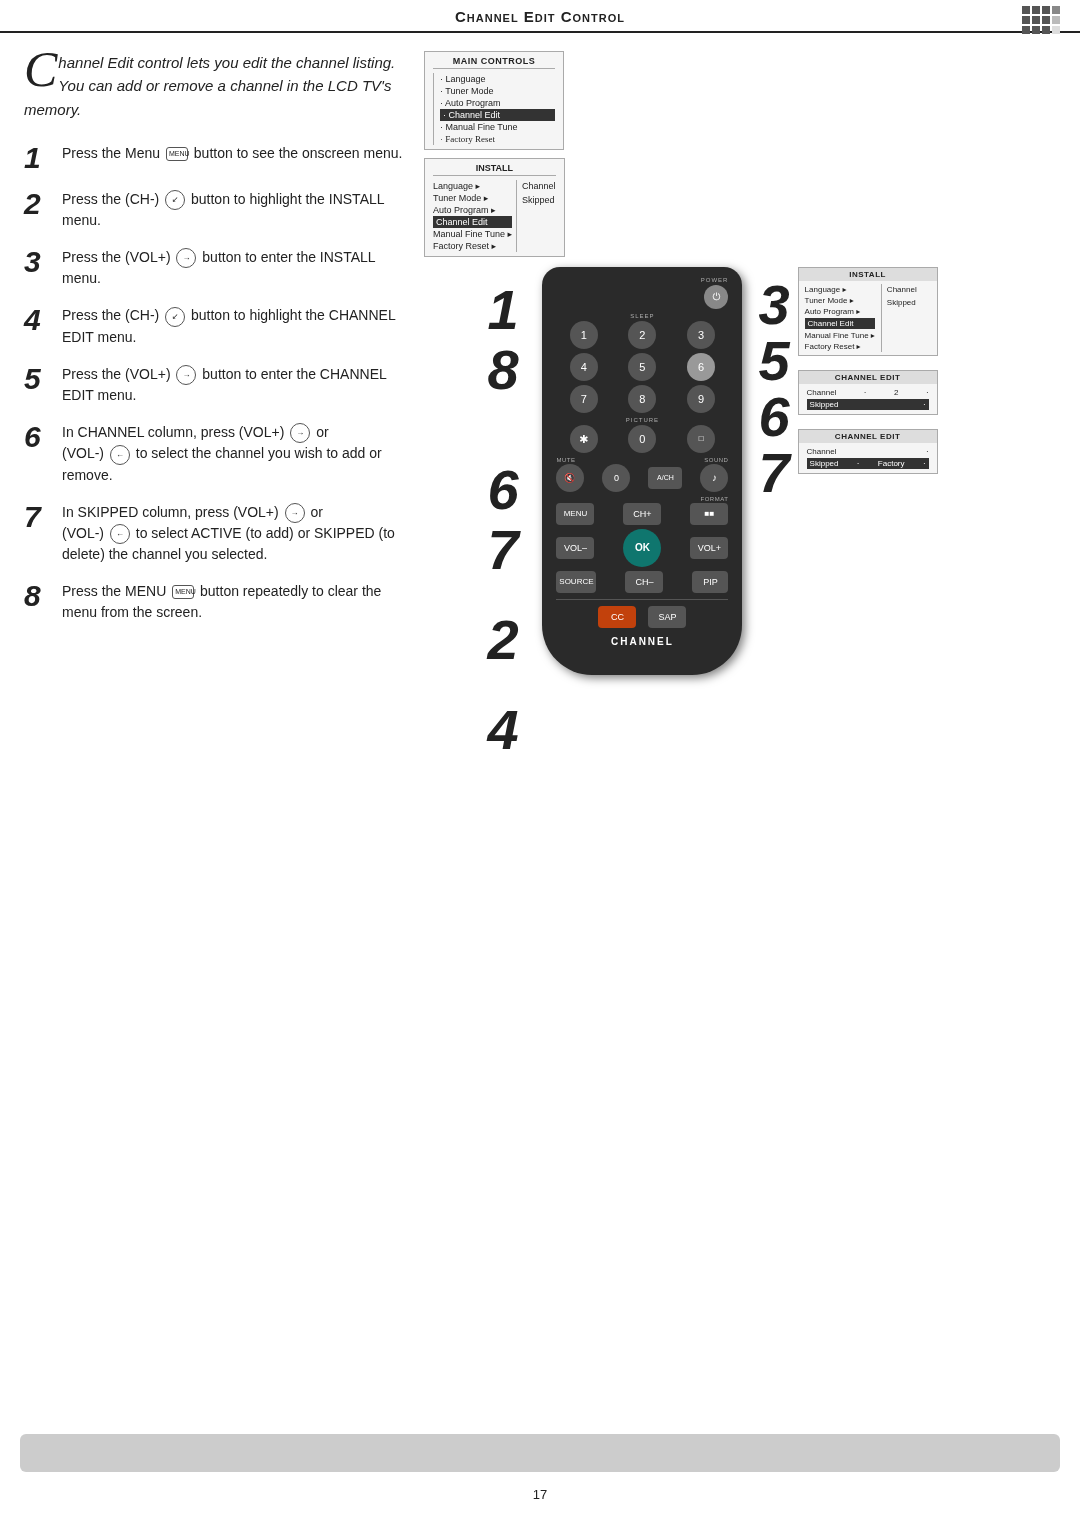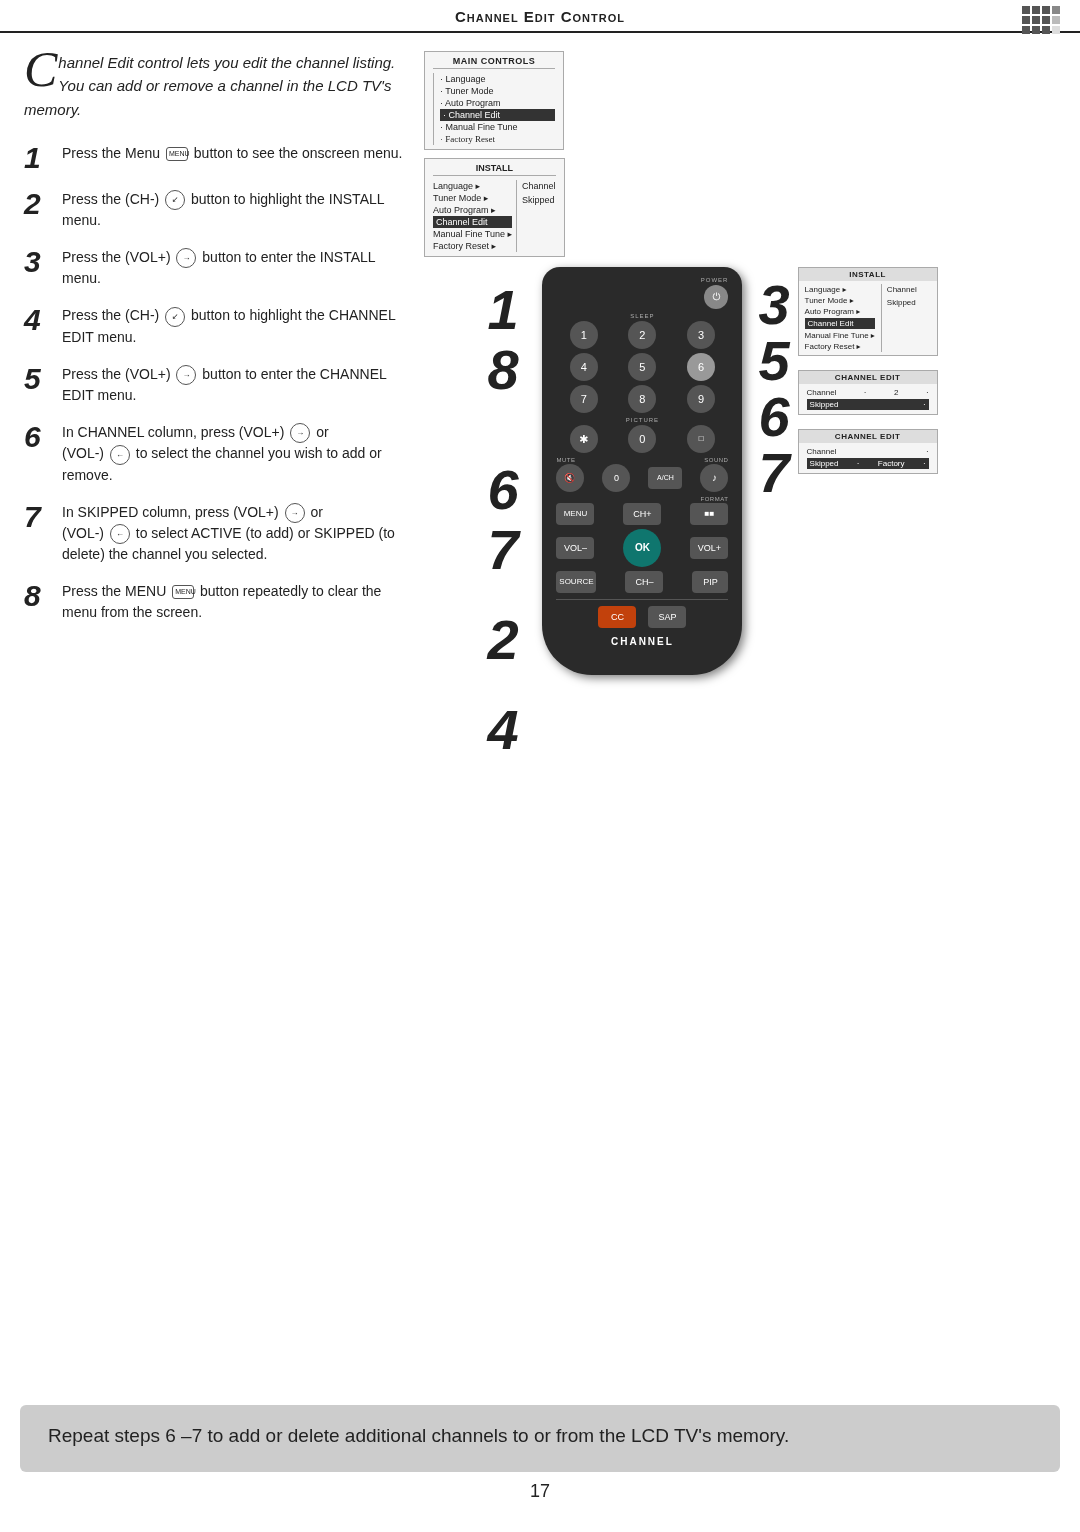--- a/index.html
+++ b/index.html
@@ -314,16 +314,15 @@
 
         </div>
       </div>
 
     </div>
 
   </div>
 </div>
 
 <div style="position:absolute; bottom:60px; left:20px; right:20px; background:#ccc; border-radius:6px; padding:16px 28px 22px;">
-  <div style="font-size:19px; line-height:1.55;">Repeat steps 6 –7 to add or delete additional channels to or from the LCD TV's memory.</div>
 </div>
 
-<div style="position:absolute; bottom:30px; left:50%; transform:translateX(-50%); font-size:18px;">17</div>
+<div style="position:absolute; bottom:30px; left:50%; transform:translateX(-50%); font-size:13px;">17</div>
 
 </body></html>

